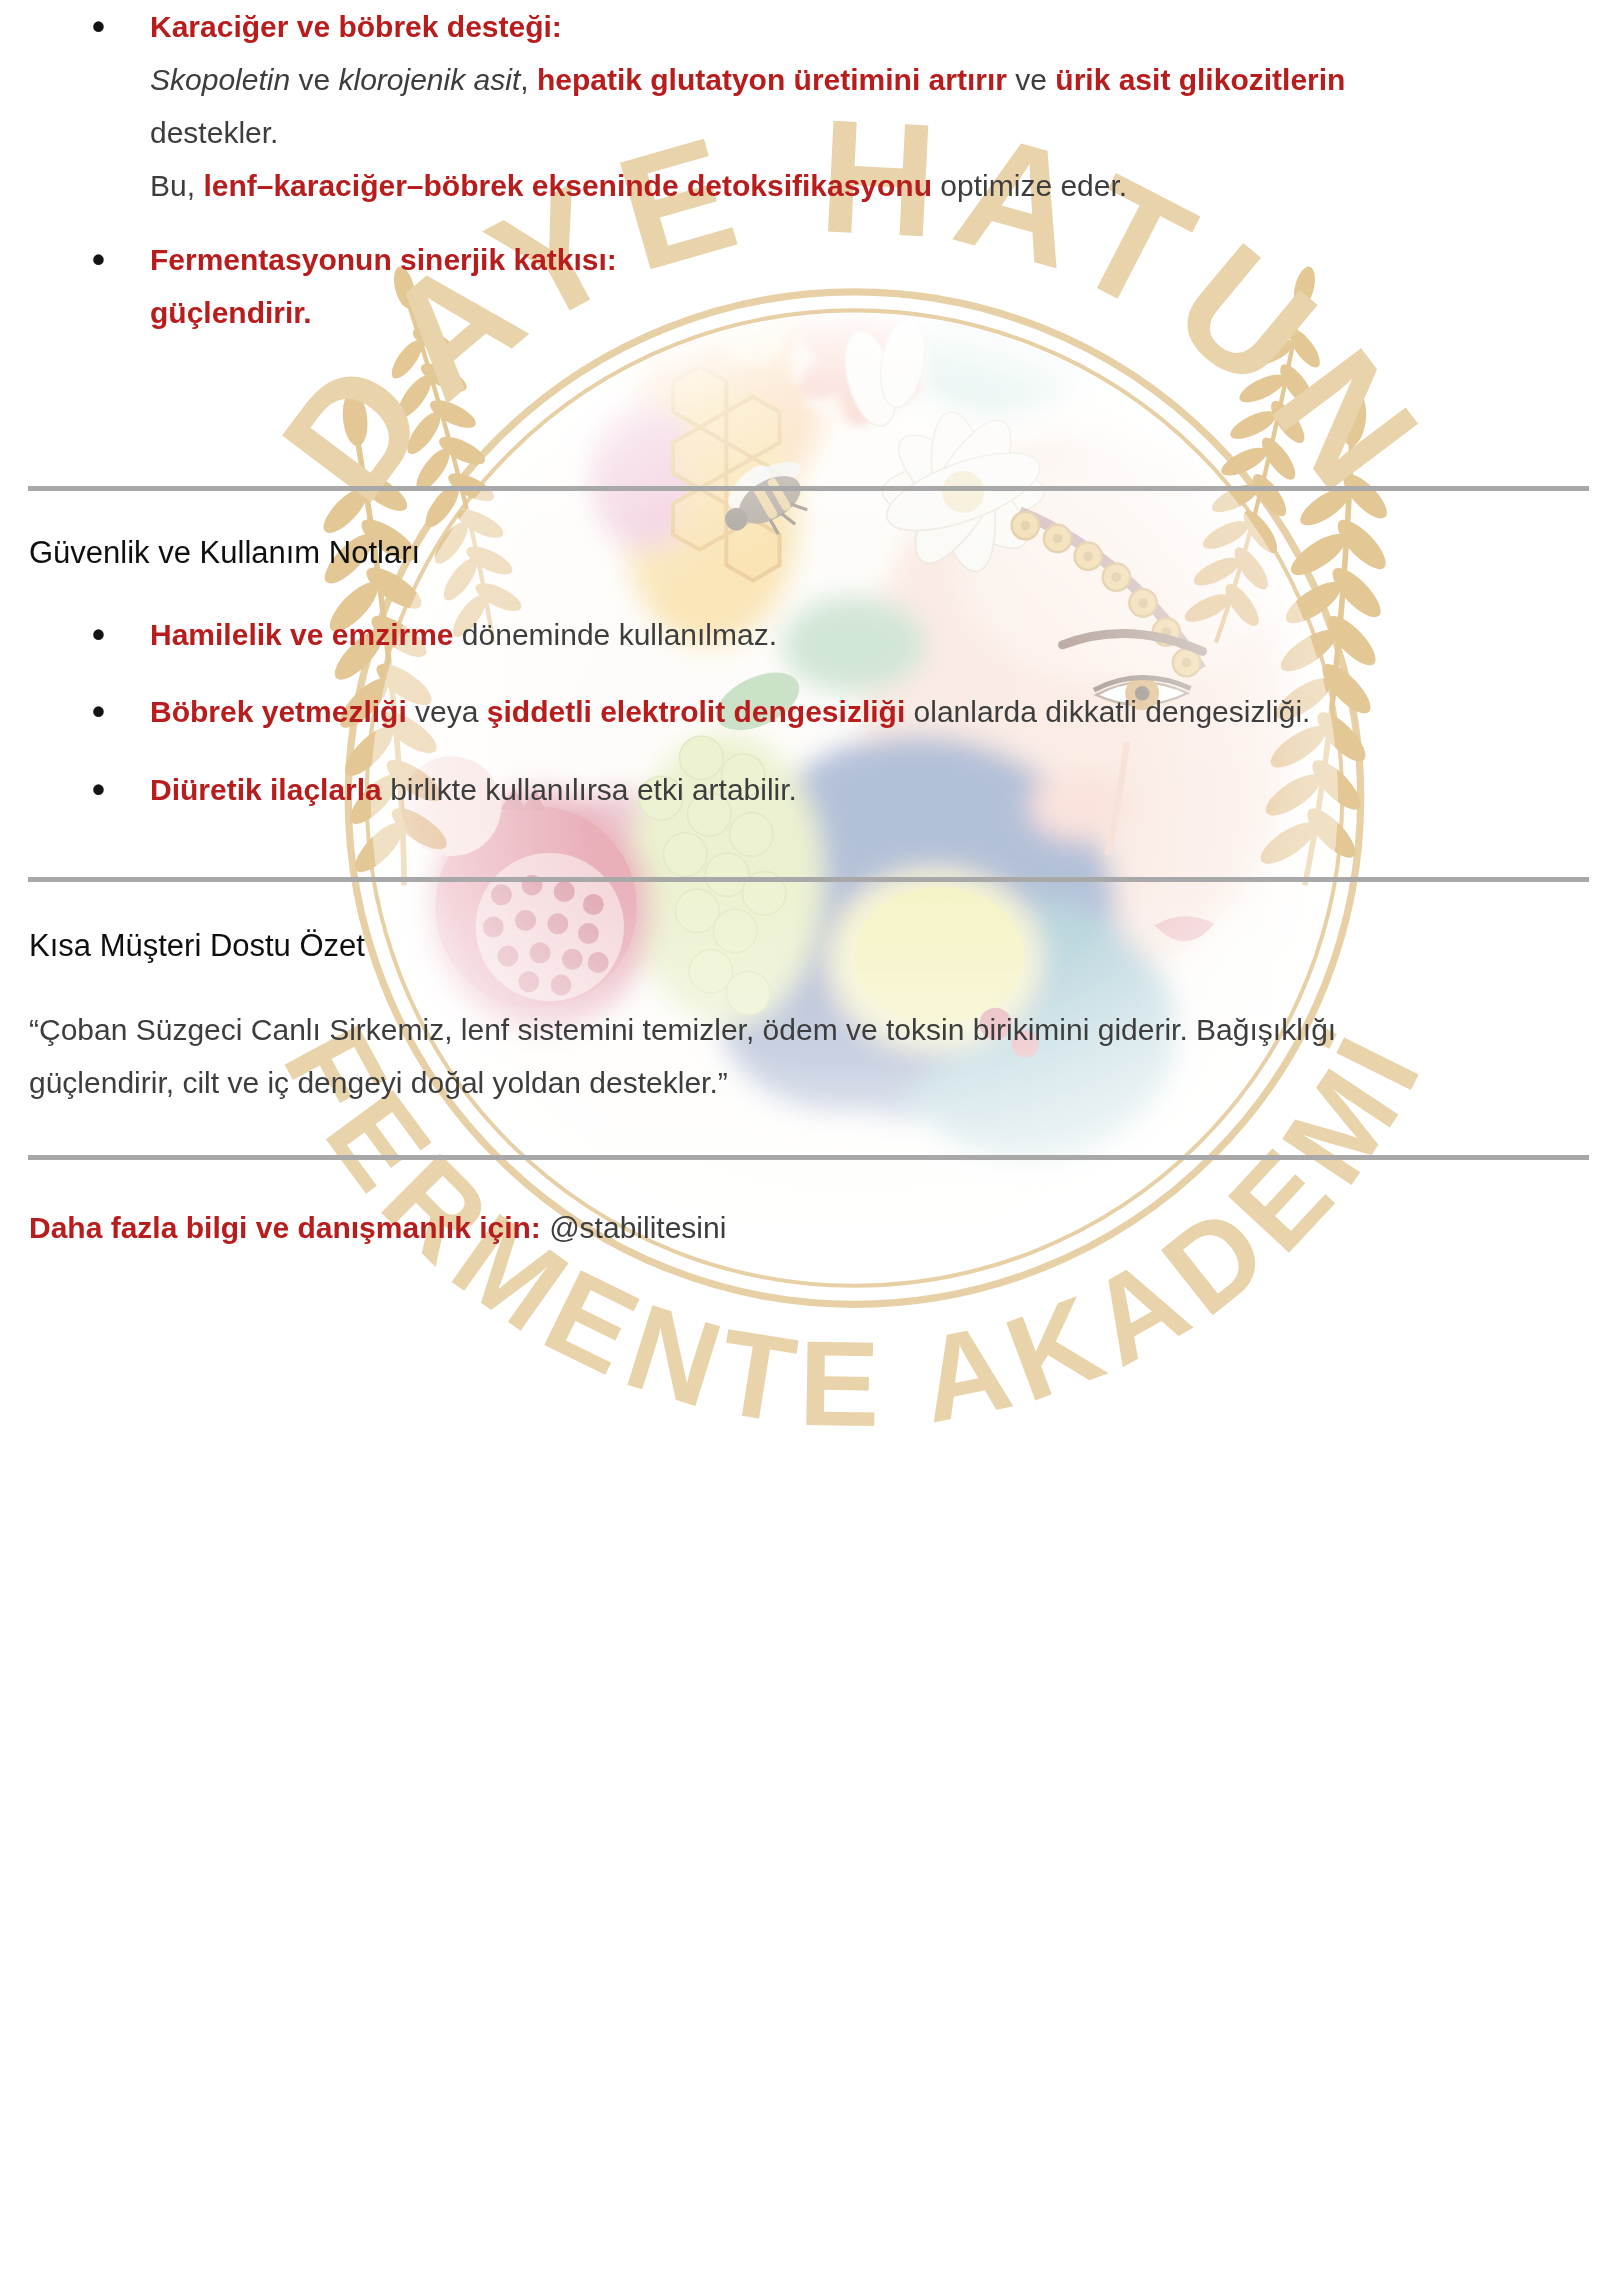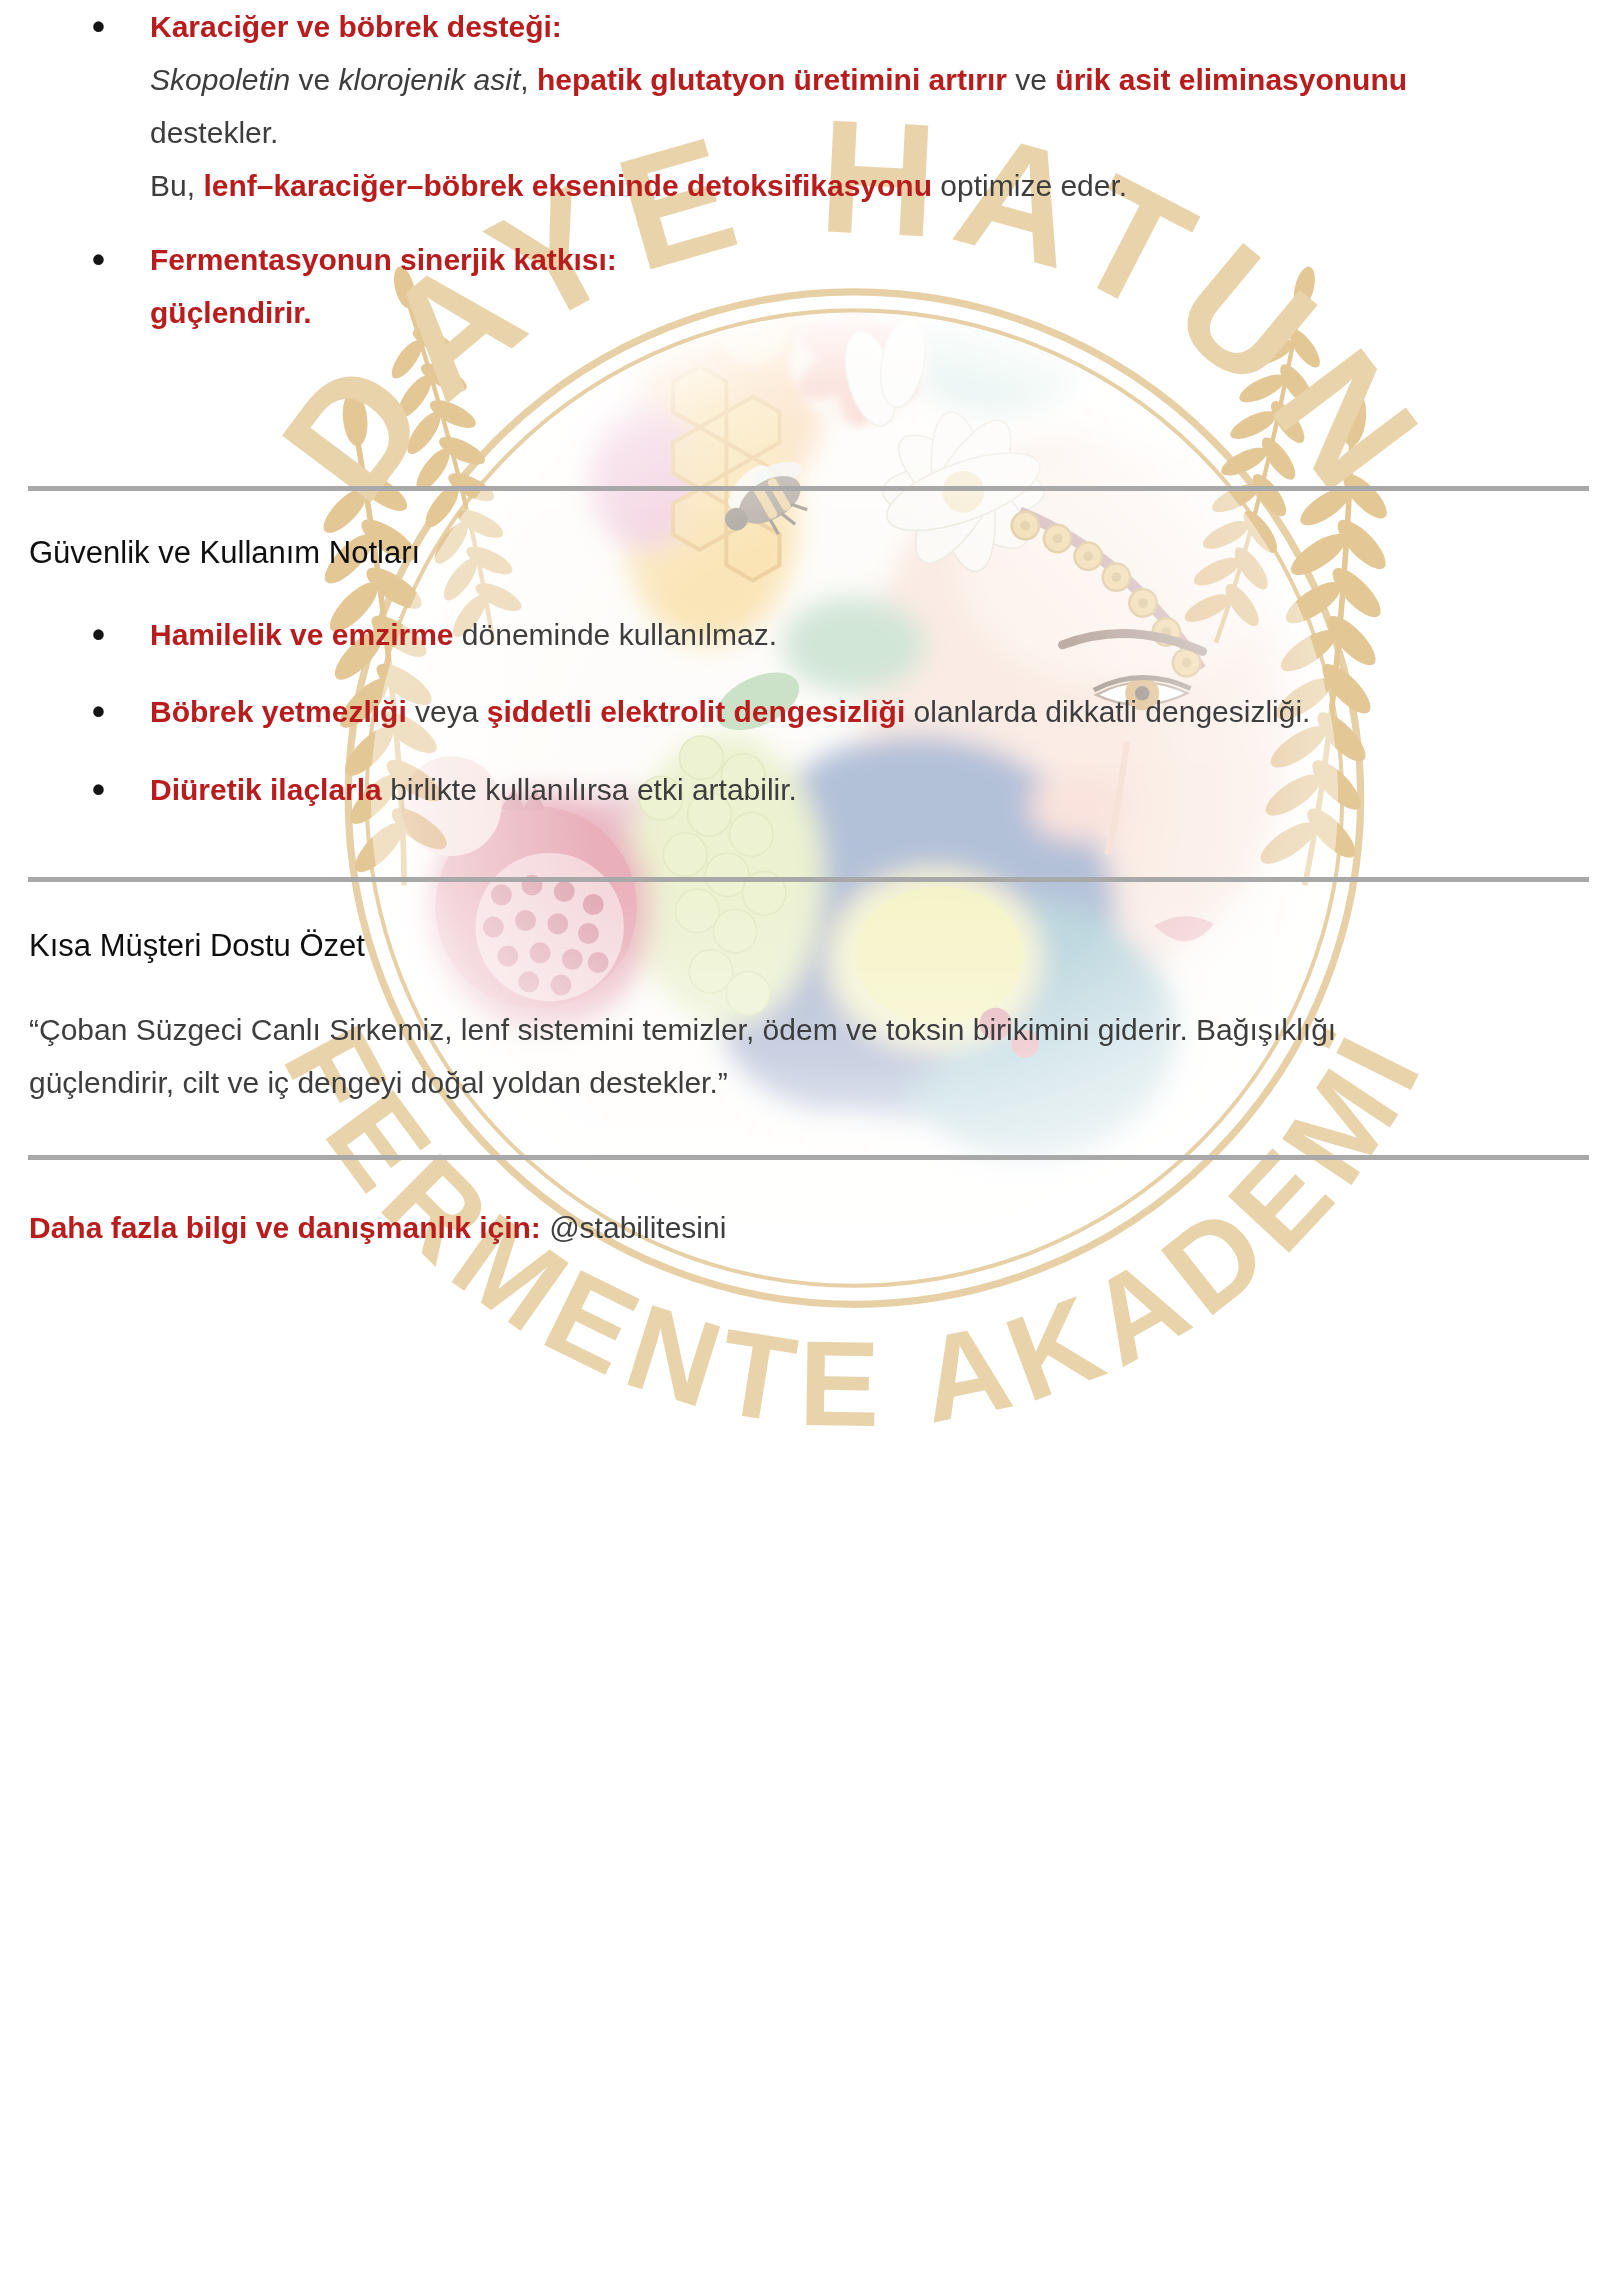--- a/index.html
+++ b/index.html
@@ -241,21 +241,21 @@
   </svg>
 
   <div class="content">
 
     <div class="block" style="top:0px">
       <div class="line ind">
         <span class="dot">•</span>
         <span class="b">Karaciğer ve böbrek desteği:</span>
       </div>
       <div class="line ind">
-        <span class="i">Skopoletin</span><span> ve </span><span class="i">klorojenik asit</span><span>, </span><span class="b">hepatik glutatyon üretimini artırır</span><span> ve </span><span class="b">ürik asit eliminasyonunu</span>
+        <span class="i">Skopoletin</span><span> ve </span><span class="i">klorojenik asit</span><span>, </span><span class="b">hepatik glutatyon üretimini artırır</span><span> ve </span><span class="b">ürik asit glikozitlerin</span>
       </div>
       <div class="line ind">
         <span>destekler.</span>
       </div>
       <div class="line ind">
         <span>Bu, </span><span class="b">lenf–karaciğer–böbrek ekseninde detoksifikasyonu</span><span> optimize eder.</span>
       </div>
     </div>
 
     <div class="block" style="top:233px">

